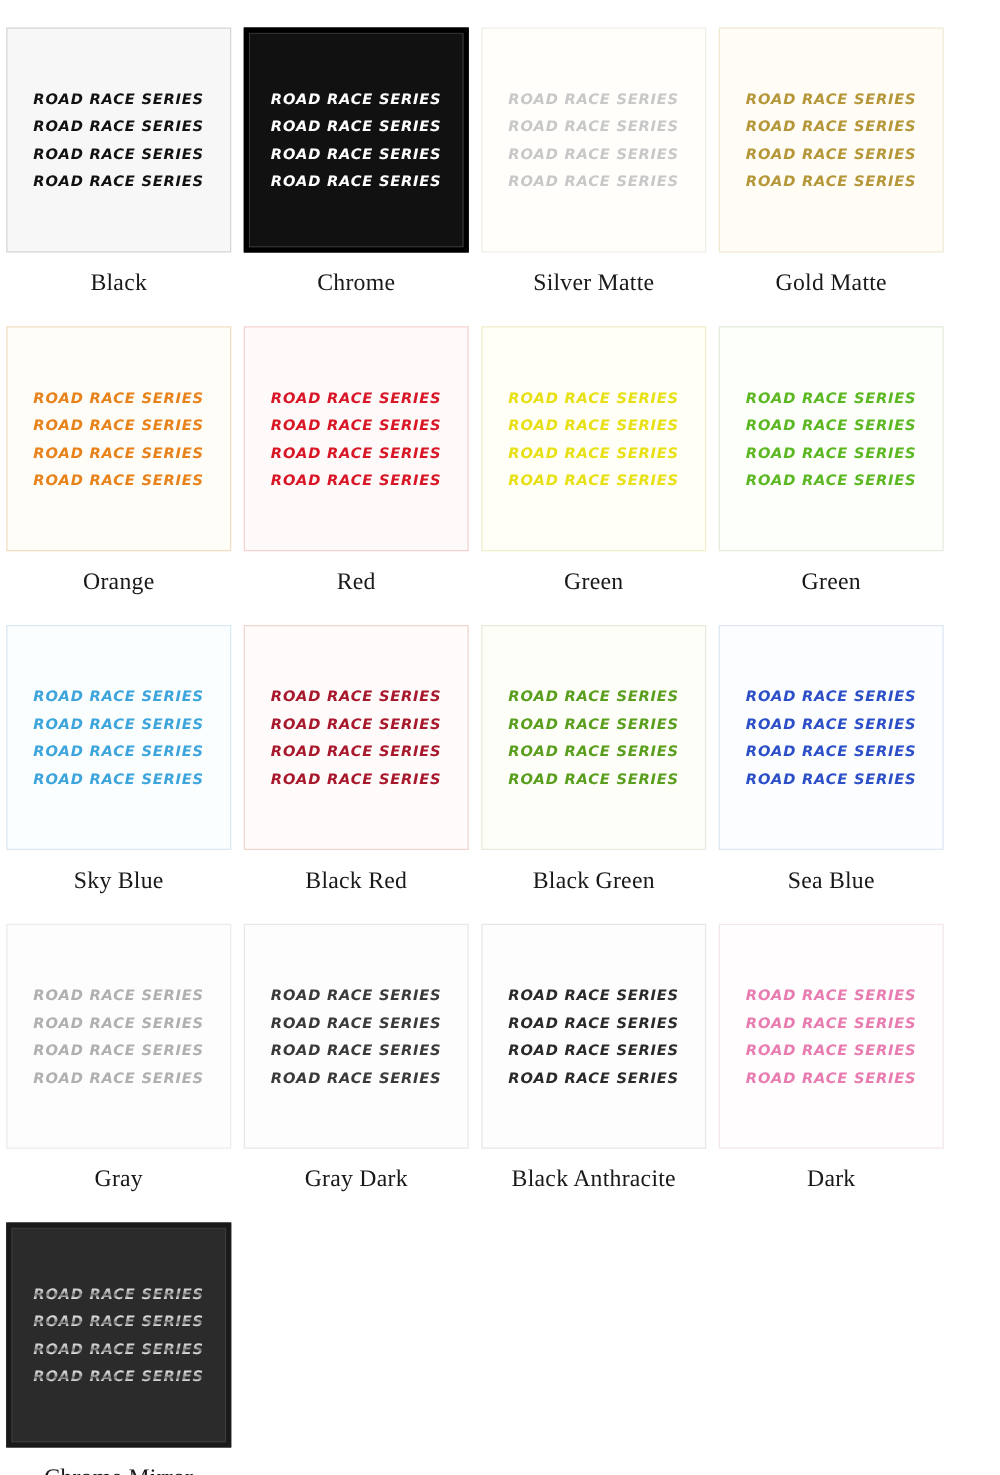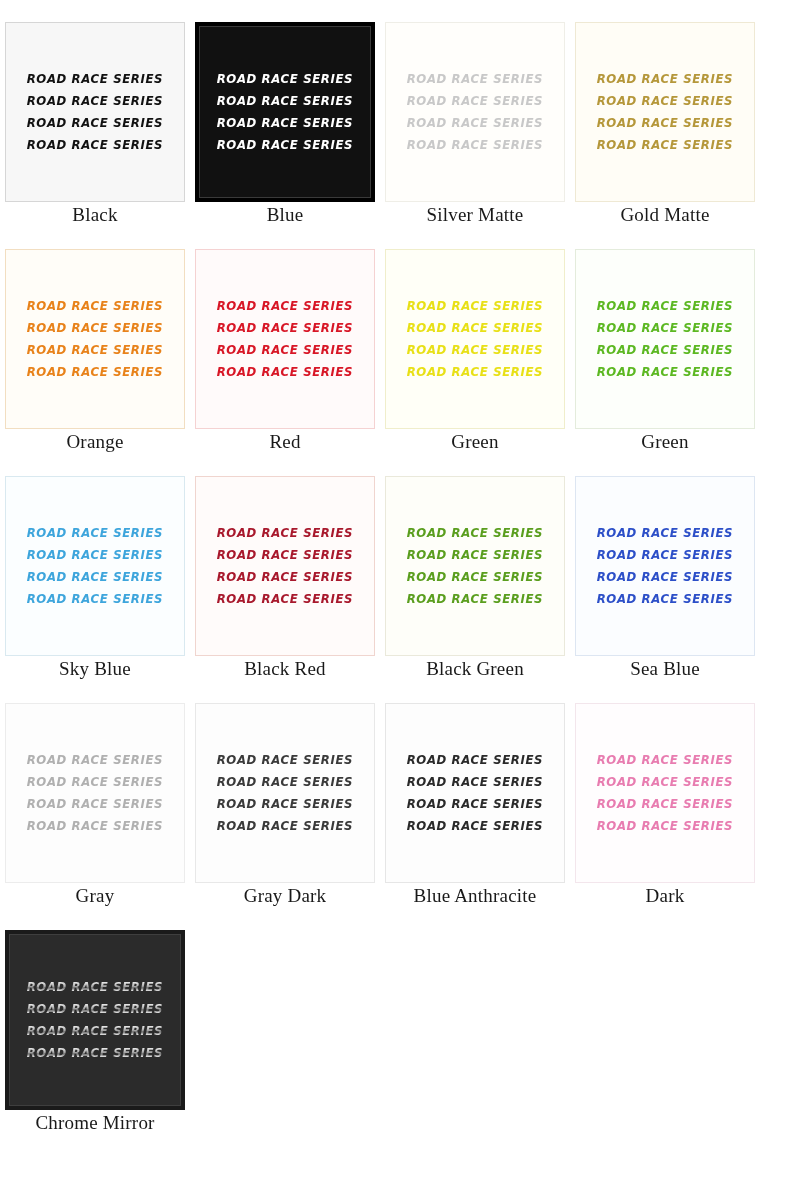--- a/index.html
+++ b/index.html
@@ -61,21 +61,21 @@
     font-style: italic;
     font-size: 11.5px;
     letter-spacing: 0.6px;
     line-height: 19px;
     white-space: nowrap;
     transform: scaleX(1.02);
     text-align: center;
   }
 
   .swatch-label {
-    margin-top: 1px;
+    margin-top: 13px;
     font-size: 19px;
     color: #191919;
     text-align: center;
     line-height: 24px;
     letter-spacing: 0.2px;
     white-space: nowrap;
   }
 
   
   .decal.chrome {
@@ -105,21 +105,21 @@
     </div>
     <div class="swatch-cell">
       <div class="swatch-card" style="background: rgb(17, 17, 17); border: 4px solid rgb(0, 0, 0); box-shadow: rgb(58, 58, 58) 0px 0px 0px 1px inset;">
         <div class="decal-lines">
           <div class="decal" style="color: rgb(255, 255, 255);">ROAD RACE SERIES</div>
           <div class="decal" style="color: rgb(255, 255, 255);">ROAD RACE SERIES</div>
           <div class="decal" style="color: rgb(255, 255, 255);">ROAD RACE SERIES</div>
           <div class="decal" style="color: rgb(255, 255, 255);">ROAD RACE SERIES</div>
         </div>
       </div>
-      <div class="swatch-label">Blue</div>
+      <div class="swatch-label">Chrome</div>
     </div>
     <div class="swatch-cell">
       <div class="swatch-card" style="background: rgb(255, 254, 251); border: 1px solid rgb(239, 238, 231);">
         <div class="decal-lines">
           <div class="decal" style="color: rgb(200, 200, 200);">ROAD RACE SERIES</div>
           <div class="decal" style="color: rgb(200, 200, 200);">ROAD RACE SERIES</div>
           <div class="decal" style="color: rgb(200, 200, 200);">ROAD RACE SERIES</div>
           <div class="decal" style="color: rgb(200, 200, 200);">ROAD RACE SERIES</div>
         </div>
       </div>
@@ -248,21 +248,21 @@
     </div>
     <div class="swatch-cell">
       <div class="swatch-card" style="background: rgb(253, 253, 253); border: 1px solid rgb(230, 230, 230);">
         <div class="decal-lines">
           <div class="decal" style="color: rgb(42, 42, 42);">ROAD RACE SERIES</div>
           <div class="decal" style="color: rgb(42, 42, 42);">ROAD RACE SERIES</div>
           <div class="decal" style="color: rgb(42, 42, 42);">ROAD RACE SERIES</div>
           <div class="decal" style="color: rgb(42, 42, 42);">ROAD RACE SERIES</div>
         </div>
       </div>
-      <div class="swatch-label">Blue Anthracite</div>
+      <div class="swatch-label">Black Anthracite</div>
     </div>
     <div class="swatch-cell">
       <div class="swatch-card" style="background: rgb(255, 253, 254); border: 1px solid rgb(243, 230, 236);">
         <div class="decal-lines">
           <div class="decal" style="color: rgb(232, 124, 176);">ROAD RACE SERIES</div>
           <div class="decal" style="color: rgb(232, 124, 176);">ROAD RACE SERIES</div>
           <div class="decal" style="color: rgb(232, 124, 176);">ROAD RACE SERIES</div>
           <div class="decal" style="color: rgb(232, 124, 176);">ROAD RACE SERIES</div>
         </div>
       </div>

